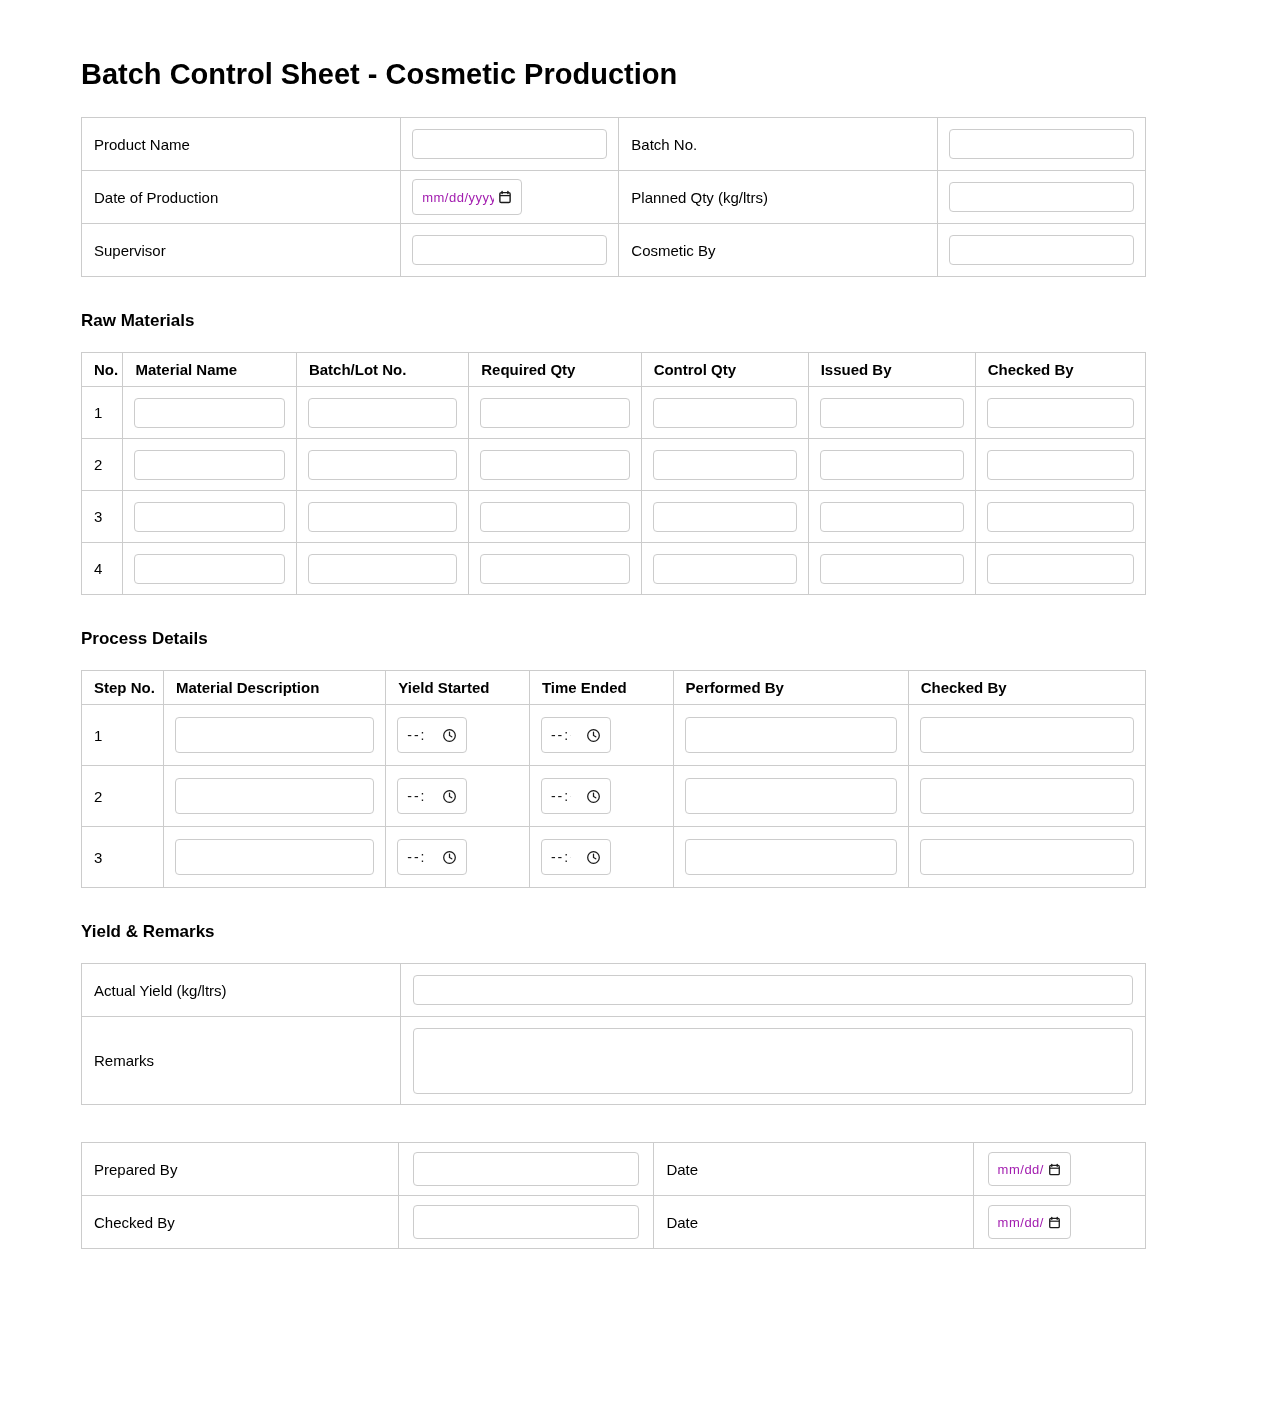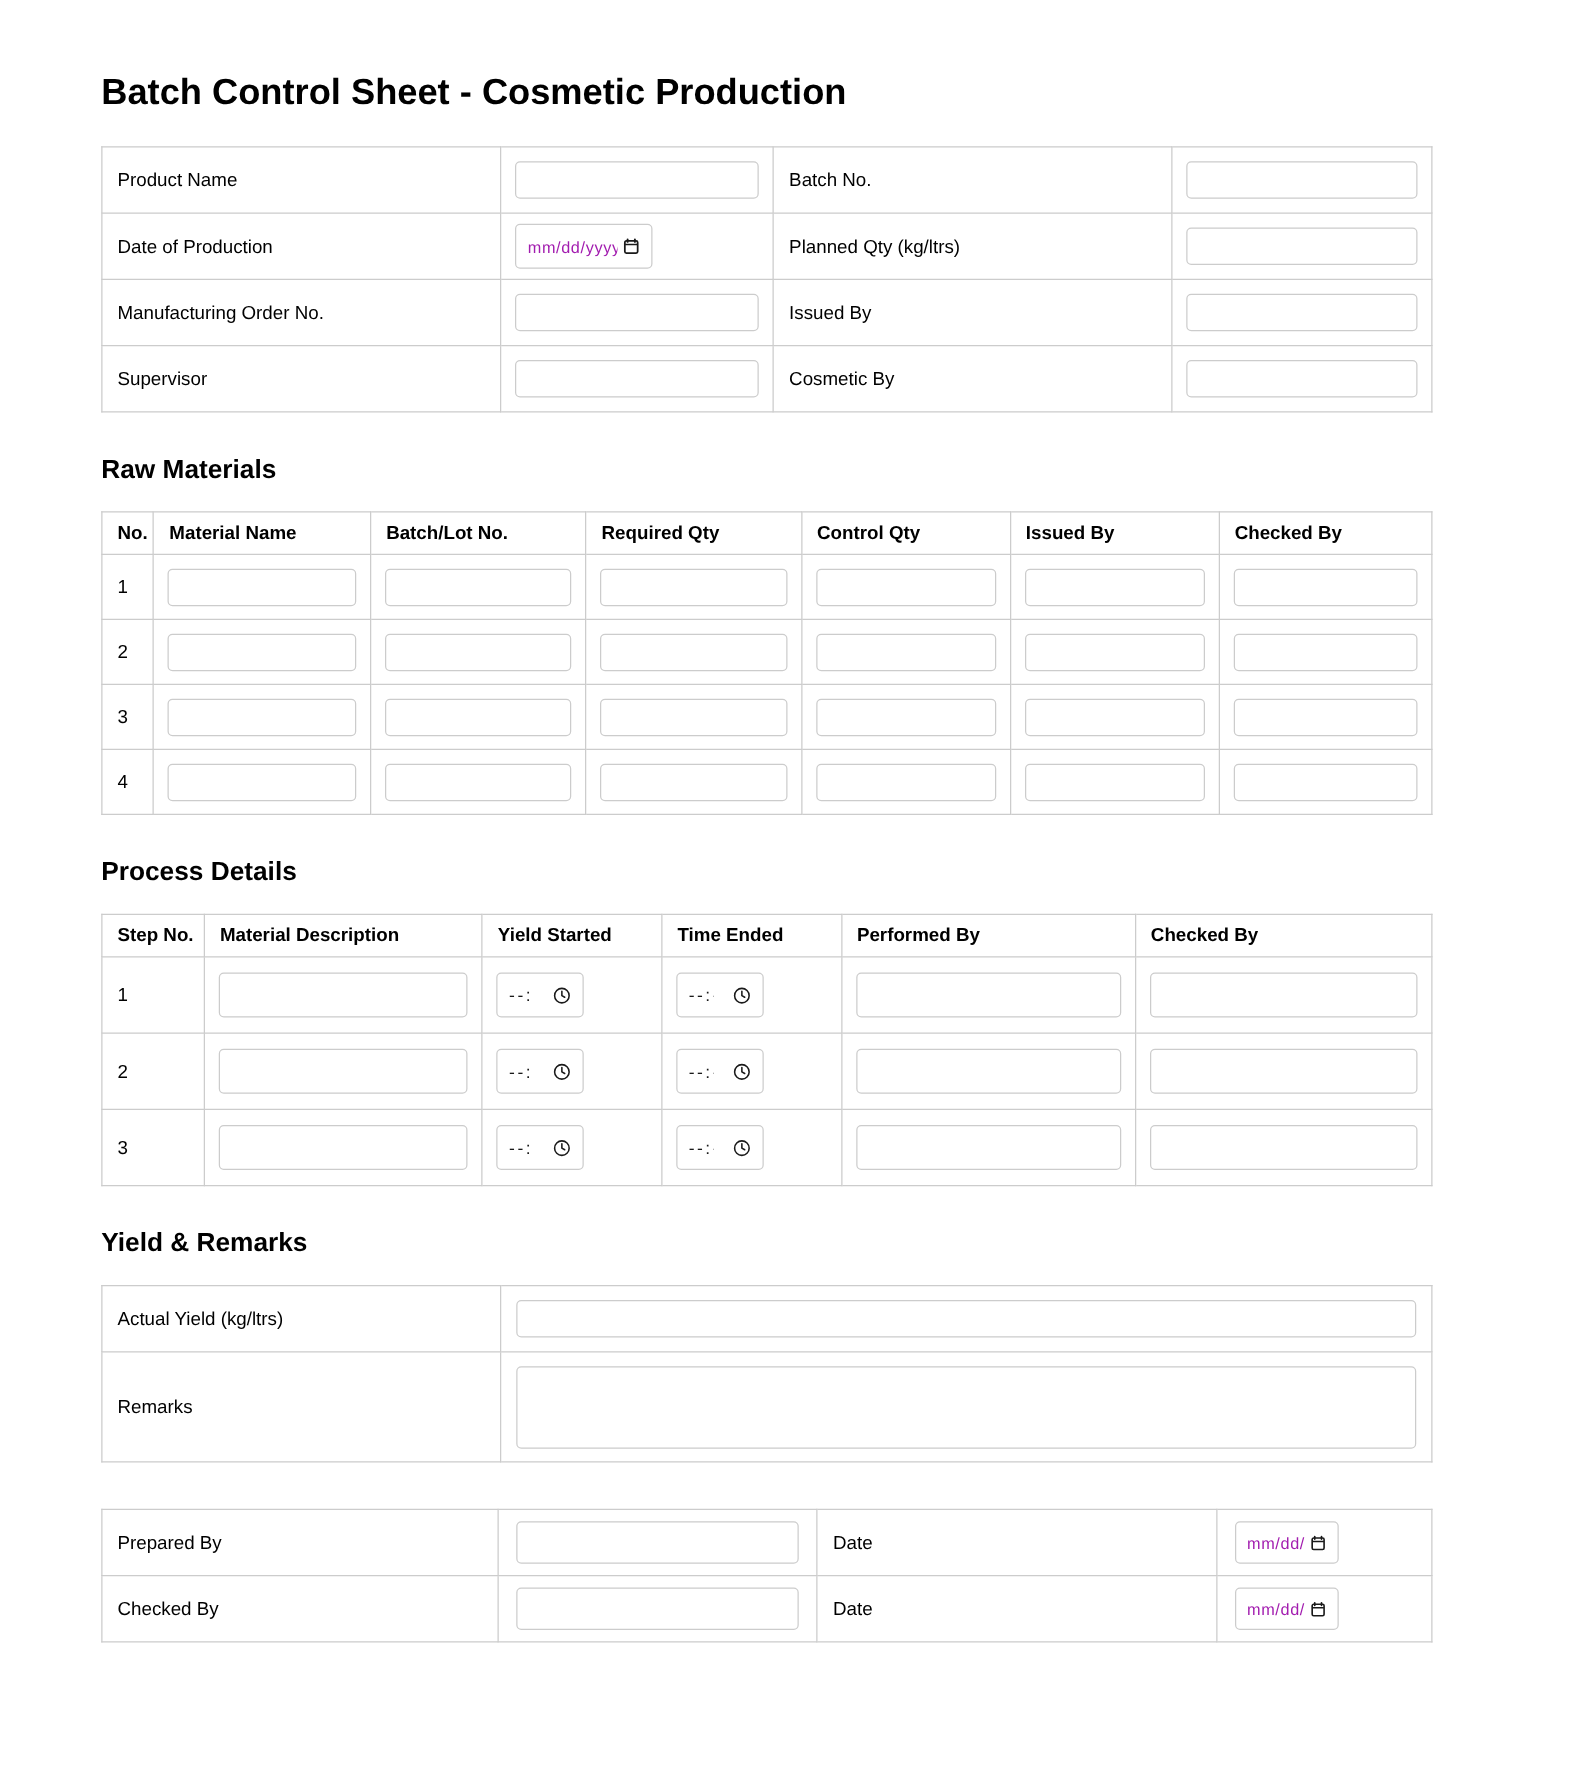--- a/index.html
+++ b/index.html
@@ -12,21 +12,21 @@
     padding: 58px 82px 100px 81px;
     background: #fff;
   }
   h1[data-name="page-title"] {
     font-size: 29px;
     font-weight: bold;
     line-height: 1.15;
     margin: 0 0 26px 0;
   }
   h2.section-heading {
-    font-size: 21px;
+    font-size: 17px;
     font-weight: bold;
     margin: 34px 0 21px 0;
   }
   table.grid {
     width: 100%;
     border-collapse: collapse;
     table-layout: fixed;
   }
   table.grid td, table.grid th {
     border: 1px solid #ccc;
@@ -158,30 +158,20 @@
                 <path d="M7 2.5V6 M17 2.5V6" stroke="#1a1a1a" stroke-width="2.6" stroke-linecap="round" fill="none"></path>
                 <rect x="3.2" y="4.5" width="17.6" height="17" rx="2.2" fill="none" stroke="#1a1a1a" stroke-width="2.4"></rect>
                 <line x1="3.5" y1="9.6" x2="20.5" y2="9.6" stroke="#1a1a1a" stroke-width="2.2"></line>
               </svg>
             </span>
           </span>
         </td>
         <td class="lab" data-name="planned-qty-label">Planned Qty (kg/ltrs)</td>
         <td class="fld">
             <input class="ti" type="text" data-name="planned-qty-input" style="">
-          </td>
-      </tr>
-      <tr data-name="table-row">
-        <td class="lab" data-name="manufacturing-order-no-label">Manufacturing Order No.</td>
-        <td class="fld">
-            <input class="ti" type="text" data-name="manufacturing-order-no-input" style="">
-          </td>
-        <td class="lab" data-name="issued-by-label">Issued By</td>
-        <td class="fld">
-            <input class="ti" type="text" data-name="issued-by-input" style="">
           </td>
       </tr>
       <tr data-name="table-row">
         <td class="lab" data-name="supervisor-label">Supervisor</td>
         <td class="fld">
             <input class="ti" type="text" data-name="supervisor-input" style="">
           </td>
         <td class="lab" data-name="approved-by-label">Cosmetic By</td>
         <td class="fld">
             <input class="ti" type="text" data-name="approved-by-input" style="">

